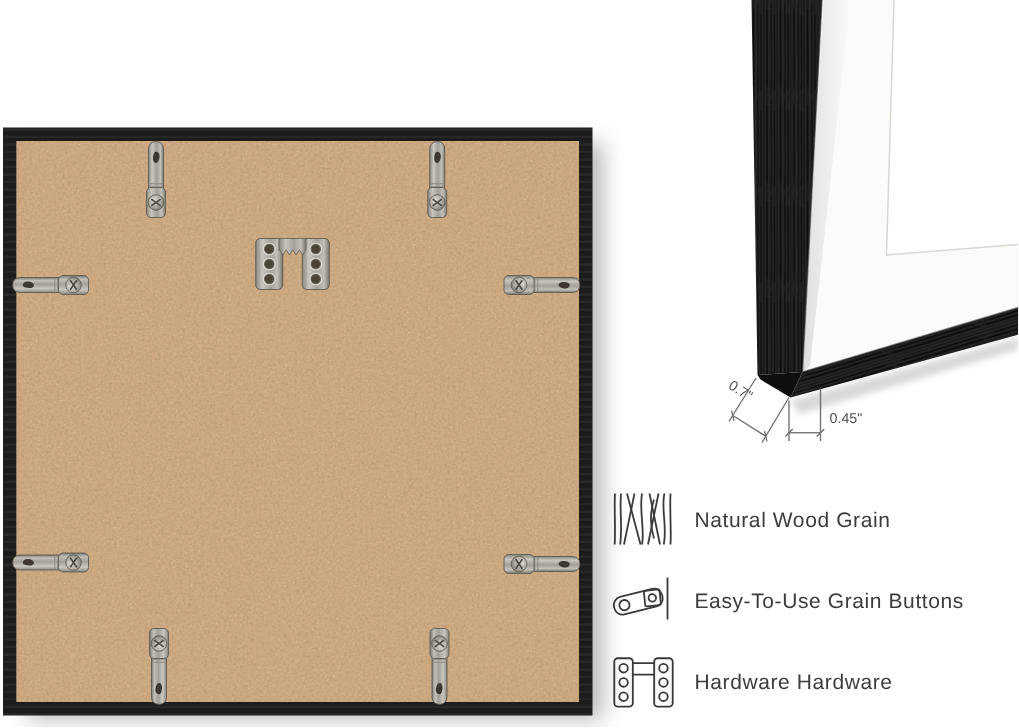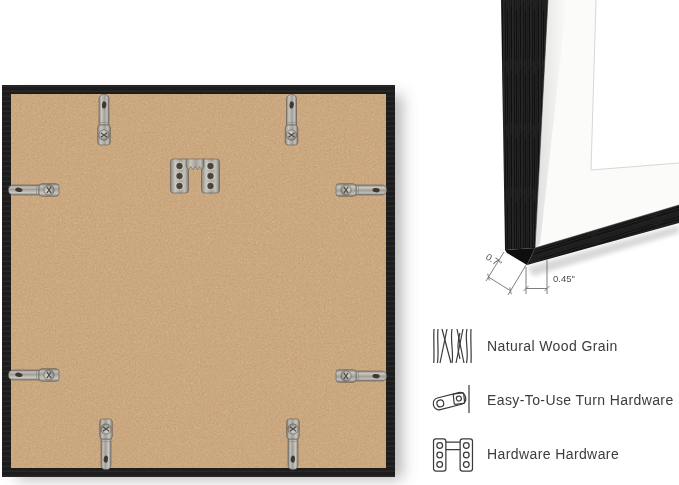--- a/index.html
+++ b/index.html
@@ -18,21 +18,21 @@
     position:absolute;left:9px;top:9px;right:9px;bottom:9px;
     background:#d0ab82;
     box-shadow:inset 0 0 12px rgba(92,62,28,.35), inset 0 0 2px rgba(0,0,0,.45);
   }
   .backing svg{display:block;width:100%;height:100%;}
   .hardware-layer{position:absolute;left:0;top:0;width:393px;height:392px;}
   
   .corner-view{position:absolute;left:455px;top:0;width:224px;height:300px;}
   .dim-text{font-family:"Liberation Sans",sans-serif;font-size:9.5px;fill:#4f4f4f;}
   
-  .features{position:absolute;left:431px;top:328px;width:248px;display:flex;flex-direction:column;gap:18px;}
+  .features{position:absolute;left:407px;top:328px;width:248px;display:flex;flex-direction:column;gap:18px;}
   .feature-row{display:flex;align-items:center;height:36px;}
   .f-icon{width:44px;height:36px;flex:0 0 44px;margin-right:12px;display:flex;align-items:center;justify-content:center;}
   .f-icon svg{display:block;}
   .f-label{font-size:14px;letter-spacing:.4px;color:#3c3c3c;white-space:nowrap;}
 </style>
 </head>
 <body>
 
 <div class="stage">
 
@@ -195,21 +195,21 @@
         <svg width="44" height="36" viewBox="0 0 44 36" fill="none" stroke="#3a3a3a" stroke-width="1.2">
           <line x1="38" y1="3" x2="38" y2="31"></line>
           <g transform="rotate(-14 19 19)">
             <rect x="2" y="13" width="33" height="12" rx="5.5"></rect>
             <circle cx="9" cy="19" r="3.4"></circle>
             <rect x="23" y="13.6" width="10.5" height="10.5" rx="1" transform="rotate(8 28.2 18.8)"></rect>
             <circle cx="28.2" cy="18.8" r="2.5"></circle>
           </g>
         </svg>
       </span>
-      <span class="f-label">Easy-To-Use Turn Hardware</span>
+      <span class="f-label">Easy-To-Use Grain Buttons</span>
     </div>
 
     <div class="feature-row">
       <span class="f-icon">
         <svg width="44" height="38" viewBox="0 0 44 40" fill="none" stroke="#3a3a3a" stroke-width="1.3">
           <rect x="1.5" y="4" width="13" height="34" rx="2.5"></rect>
           <rect x="29.5" y="4" width="13" height="34" rx="2.5"></rect>
           <path d="M14.5,7.5 H29.5 M14.5,15.5 H29.5"></path>
           <circle cx="8" cy="11" r="3"></circle>
             <circle cx="8" cy="21" r="3"></circle>

